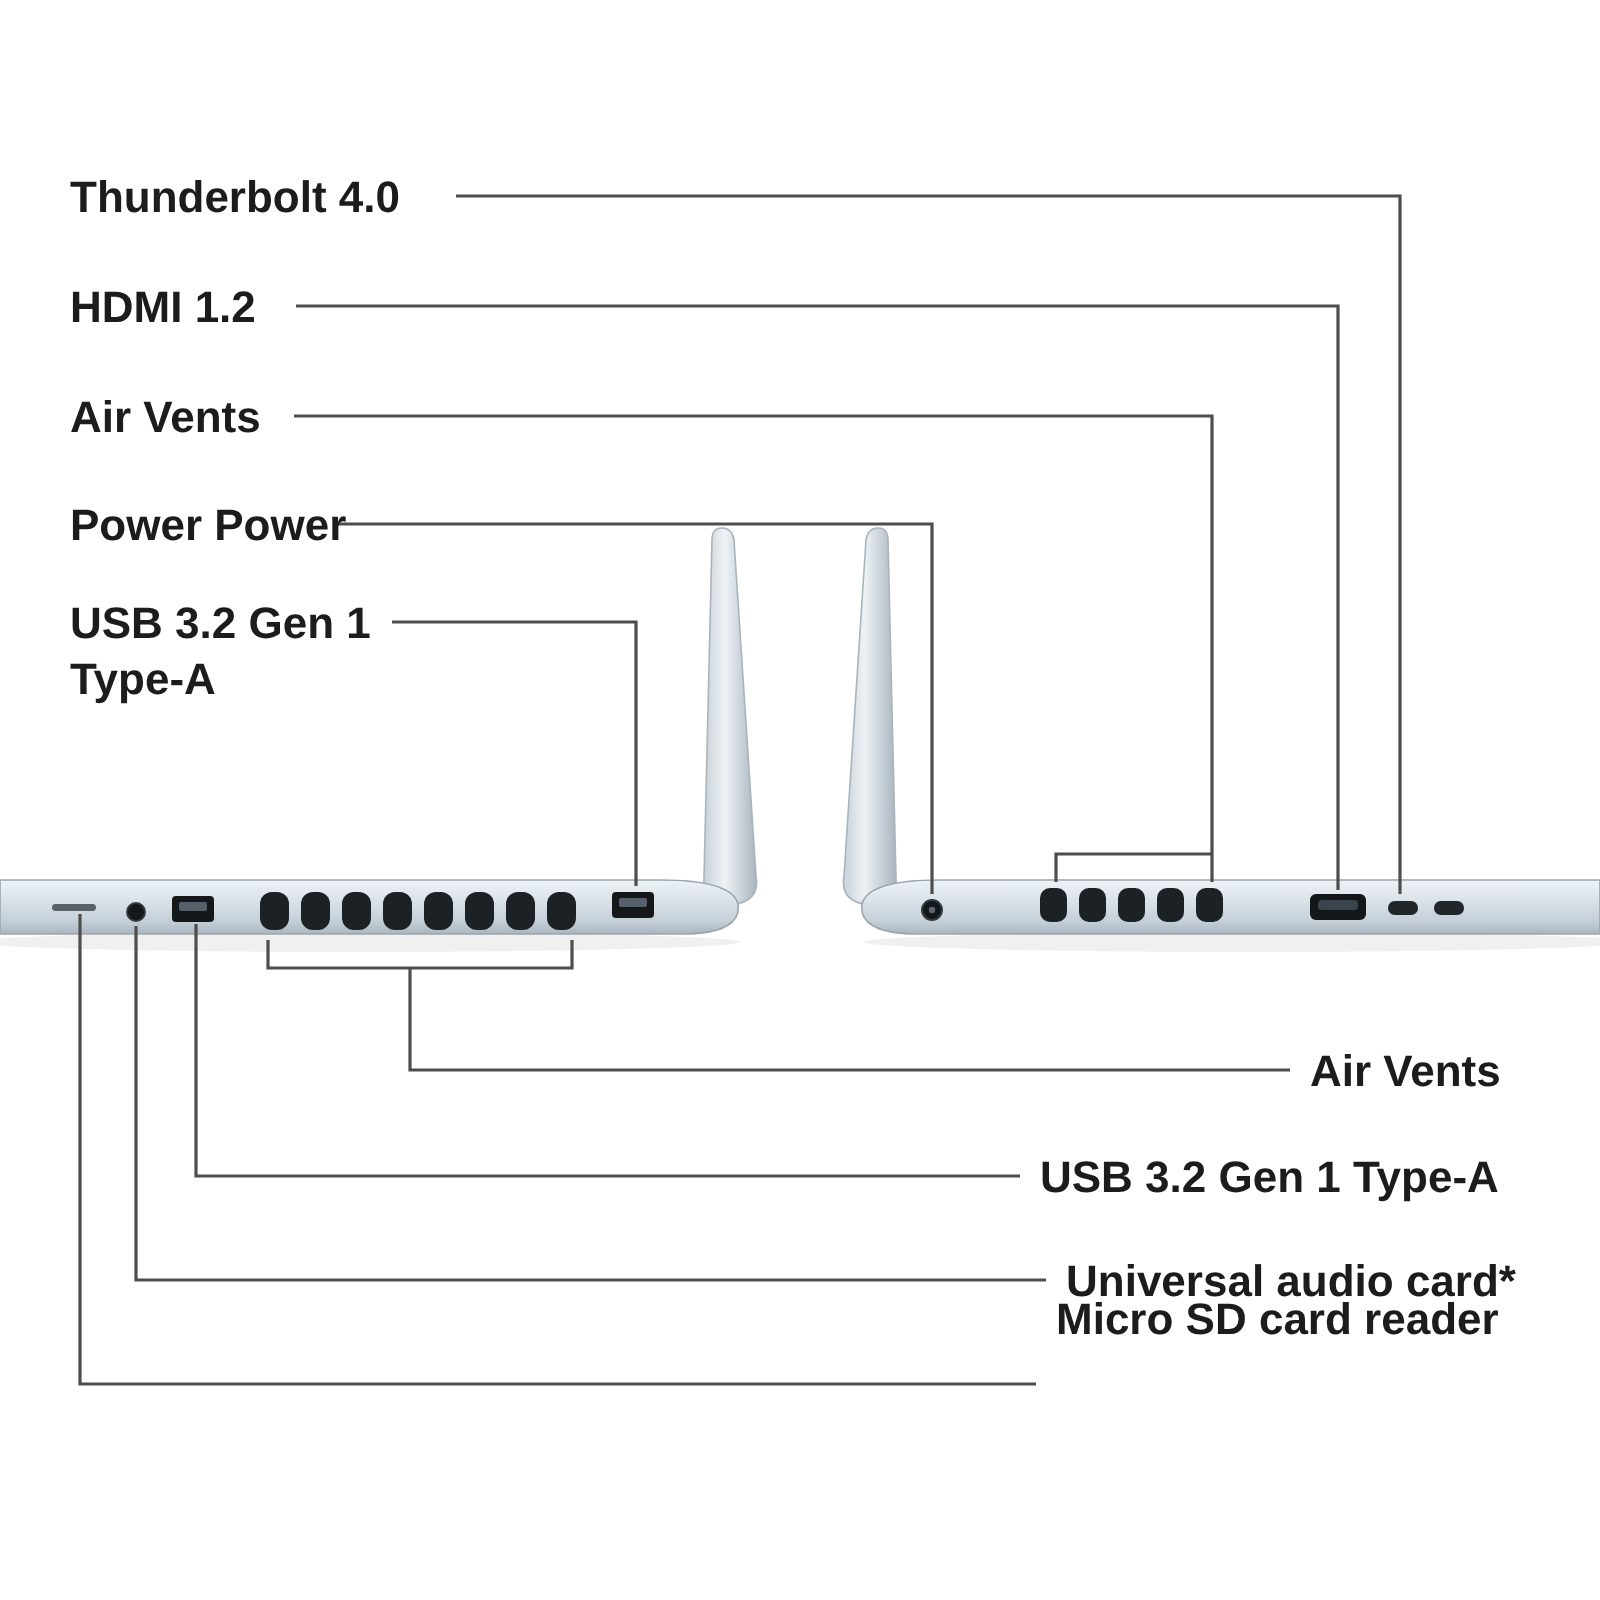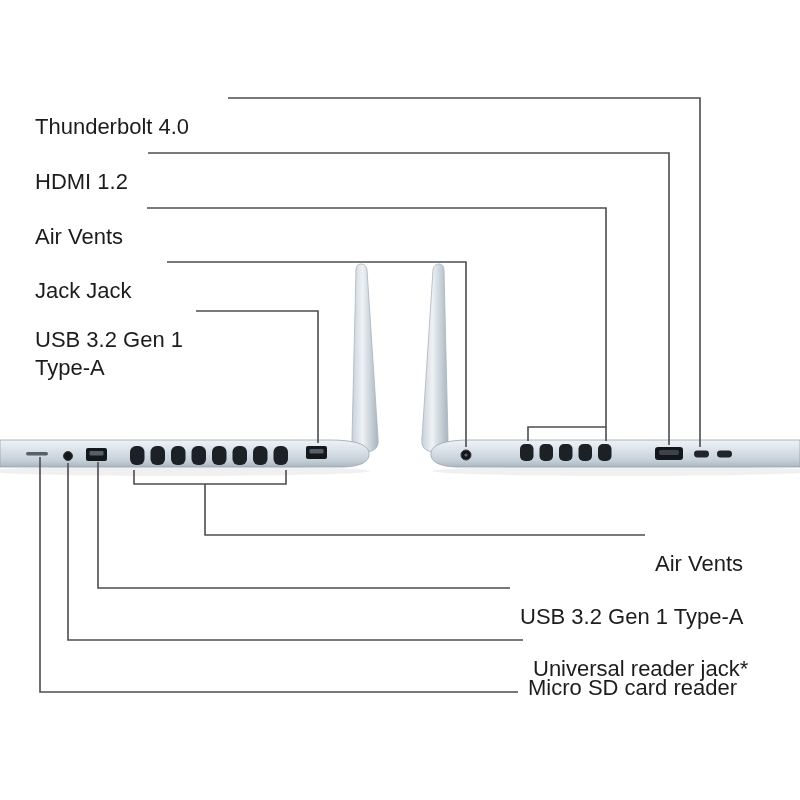--- a/index.html
+++ b/index.html
@@ -7,25 +7,24 @@
     position:relative;
     width:800px;height:800px;
     background:#ffffff;
     overflow:hidden;
     font-family:"Liberation Sans", sans-serif;
   }
   .artwork{position:absolute;left:0;top:0;width:800px;height:800px;}
   .lbl{
     position:absolute;
     font-size:22px;
-    font-weight:400;
+    font-weight:700;
     color:#1c1c1c;
     line-height:1.25;
     white-space:nowrap;
-    margin-top:28px;
   }
   .lbl.wrap{white-space:normal;width:170px;}
 </style>
 </head>
 <body>
 
 <div class="canvas">
 
   <svg class="artwork" viewBox="0 0 800 800">
     <defs>
@@ -95,21 +94,21 @@
       <polyline points="134,470 134,484 286,484 286,470"></polyline>
       <polyline points="510,588 98,588 98,462"></polyline>
       <polyline points="523,640 68,640 68,463"></polyline>
       <polyline points="518,692 40,692 40,457"></polyline>
     </g>
   </svg>
 
   <div class="lbl" style="left:35px;top:85px;">Thunderbolt 4.0</div>
   <div class="lbl" style="left:35px;top:140px;">HDMI 1.2</div>
   <div class="lbl" style="left:35px;top:195px;">Air Vents</div>
-  <div class="lbl" style="left:35px;top:249px;">Jack Jack</div>
+  <div class="lbl" style="left:35px;top:249px;">Power Power</div>
   <div class="lbl wrap" style="left:35px;top:298px;">USB 3.2 Gen 1 Type-A</div>
 
   <div class="lbl" style="left:655px;top:522px;">Air Vents</div>
   <div class="lbl" style="left:520px;top:575px;">USB 3.2 Gen 1 Type-A</div>
-  <div class="lbl" style="left:533px;top:627px;">Universal reader jack*</div>
+  <div class="lbl" style="left:533px;top:627px;">Universal audio card*</div>
   <div class="lbl" style="left:528px;top:646px;">Micro SD card reader</div>
 
 </div>
 
 </body></html>

